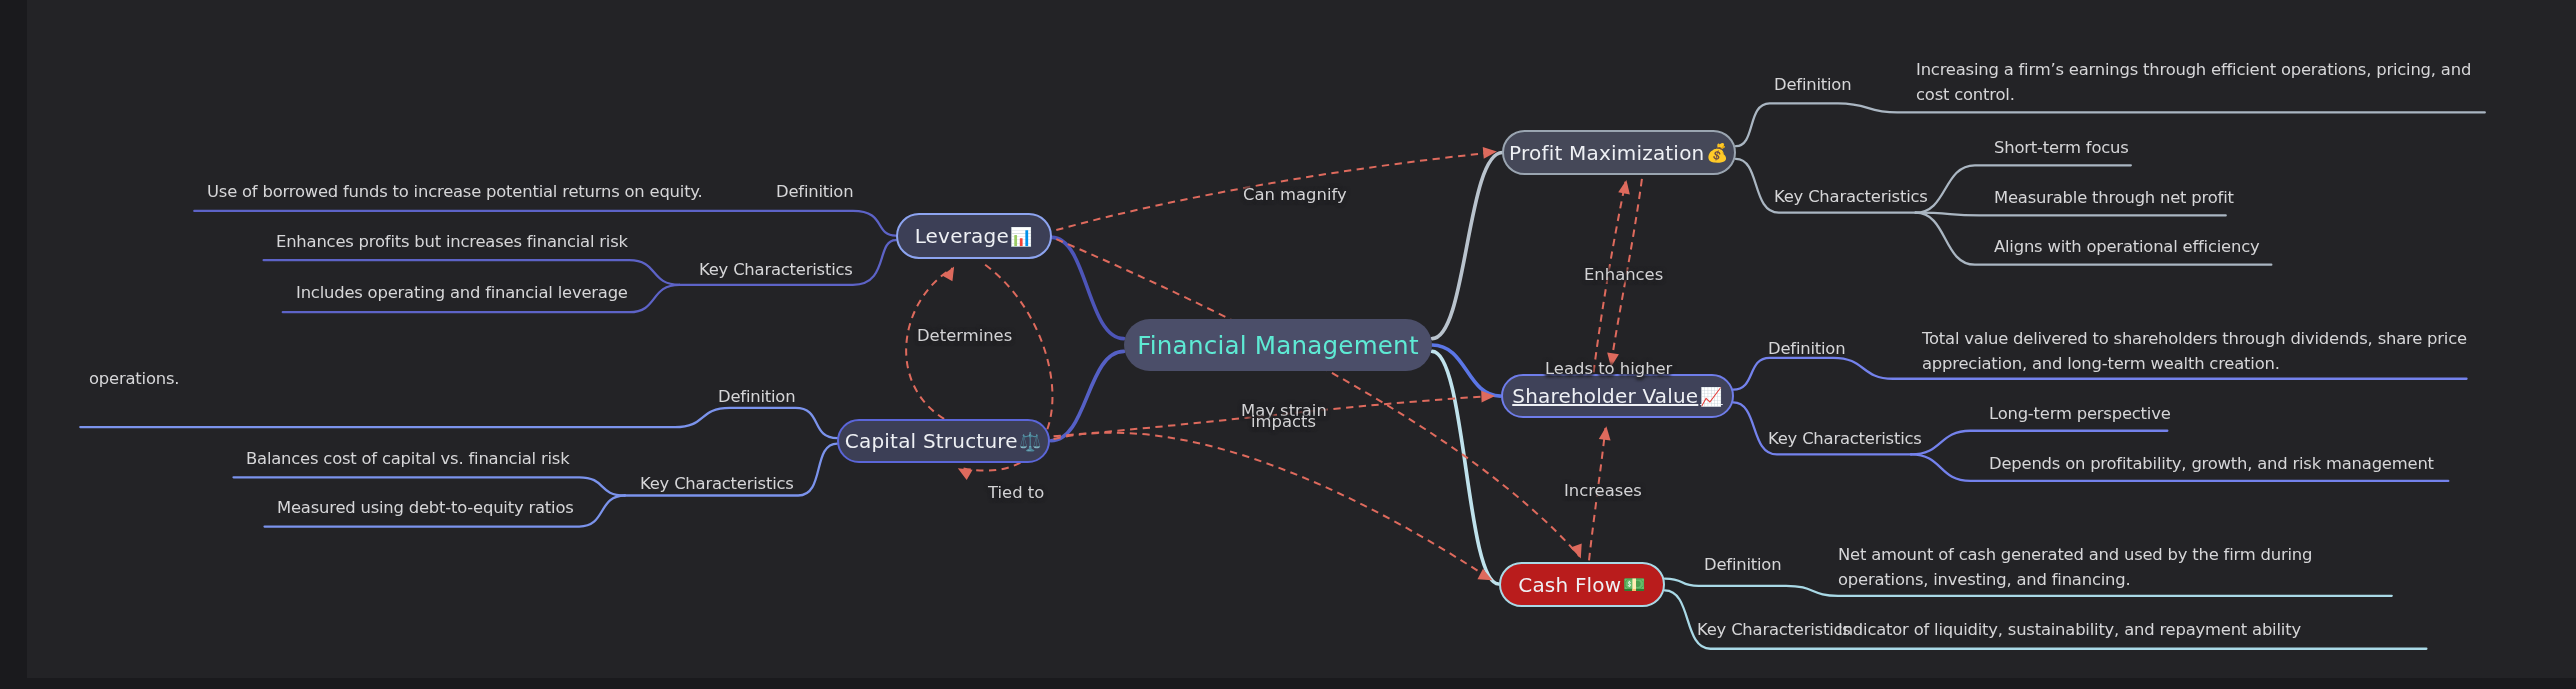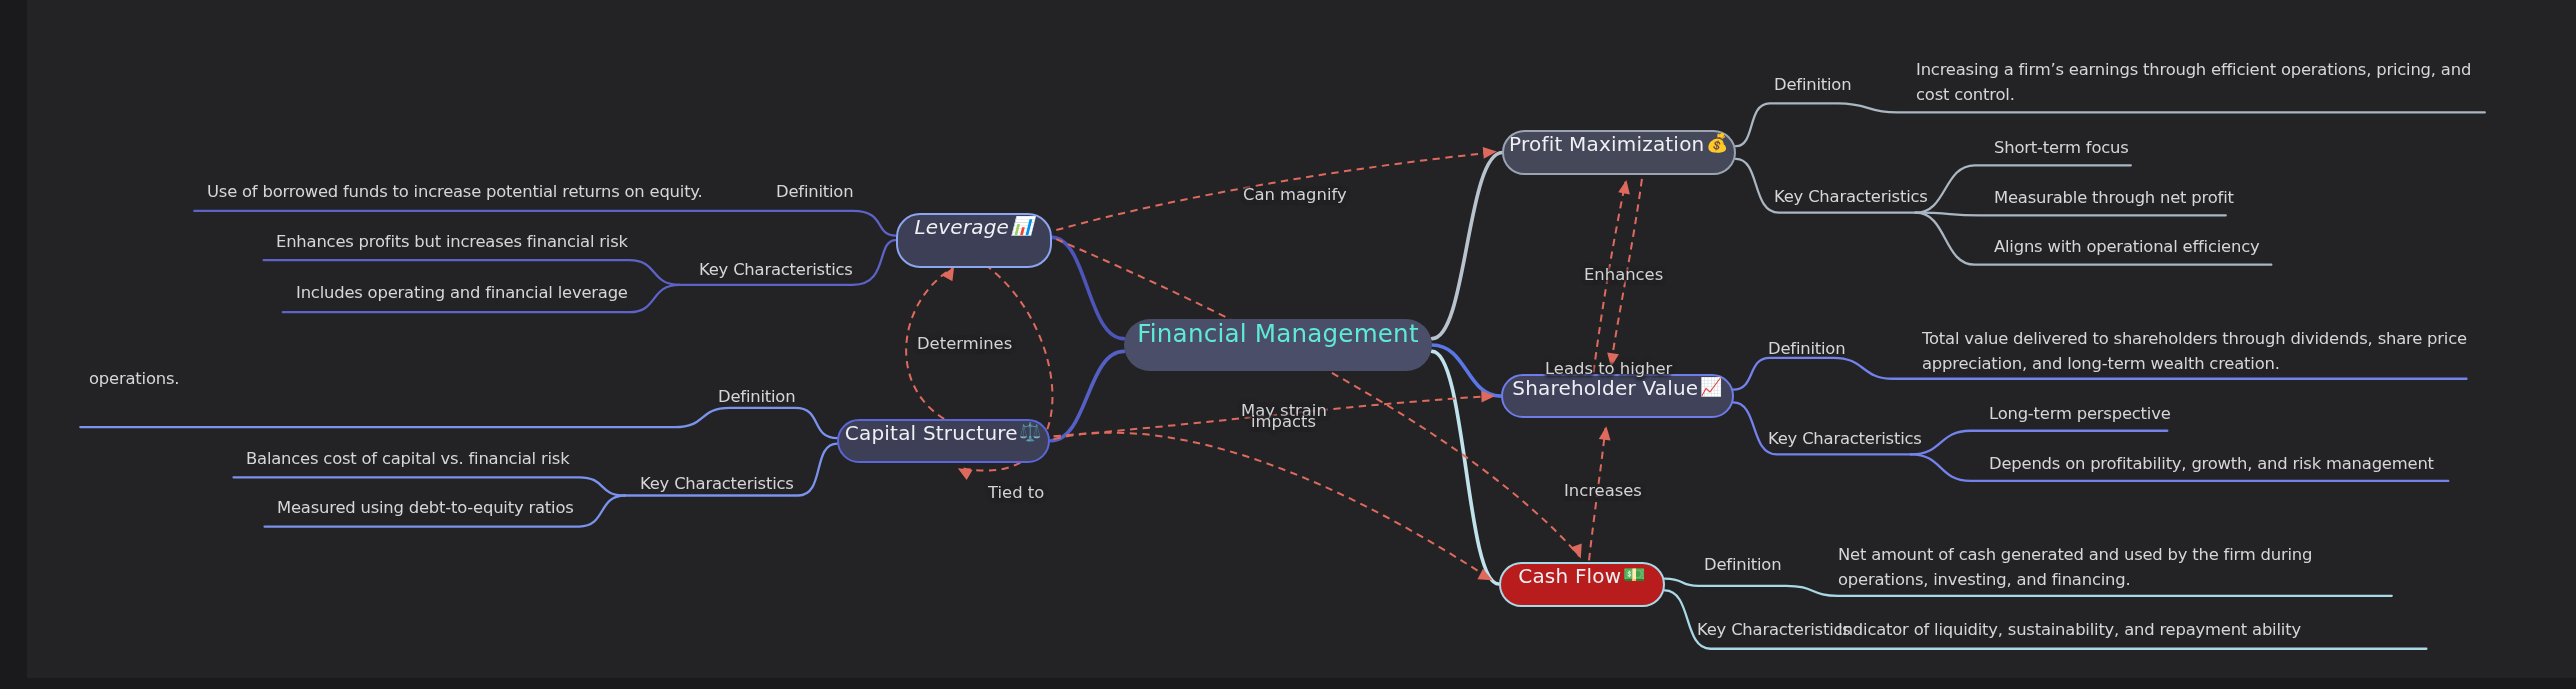--- a/index.html
+++ b/index.html
@@ -5,33 +5,33 @@
   html,body{margin:0;padding:0;background:#232326;}
   .canvas{
     position:relative;width:2576px;height:690px;overflow:hidden;
     background:#232326;
     font-family:"DejaVu Sans","Liberation Sans",sans-serif;
   }
   .strip-left{position:absolute;left:0;top:0;width:27px;height:690px;background:#1a1a1d;}
   .strip-bottom{position:absolute;left:0;bottom:0;width:2576px;height:12px;background:#1a1a1d;}
   svg.links{position:absolute;left:0;top:0;width:2576px;height:690px;}
   .node{
-    position:absolute;display:flex;align-items:flex-start;justify-content:center;
+    position:absolute;display:flex;align-items:center;justify-content:center;
     box-sizing:border-box;border-radius:24px;background:#3c3f56;color:#eef0f4;
     font-size:20px;letter-spacing:0.2px;white-space:nowrap;cursor:pointer;
   }
   .node .emoji{font-size:18px;margin-left:1.8px;}
   .node-central{
     left:1124px;top:319px;width:308px;height:52px;background:#4b4e69;border:none;
     font-size:24.6px;border-radius:26.5px;color:#5eead4;
   }
-  .node-leverage{left:896px;top:213px;width:156px;height:55px;border:2.7px solid #8da4f0;font-style:italic;}
+  .node-leverage{left:896px;top:213px;width:156px;height:46px;border:2.7px solid #8da4f0;}
   .node-capital{left:837px;top:419px;width:213px;height:44px;border:2.7px solid #5b66d9;}
   .node-profit{left:1502px;top:130px;width:234px;height:45px;border:2.7px solid #9aa5b1;background:#454858;}
-  .node-shareholder{left:1501px;top:374px;width:233px;height:44px;border:2.7px solid #6f7dea;background:#3f4259;}
+  .node-shareholder{left:1501px;top:374px;width:233px;height:44px;border:2.7px solid #6f7dea;background:#3f4259;text-decoration:underline;}
   .node-cashflow{left:1499px;top:562px;width:166px;height:45px;border:2.7px solid #a9d9e6;background:#b91c1c;}
   .txt{
     position:absolute;color:#d6d6d8;font-size:16.4px;letter-spacing:-0.2px;
     white-space:nowrap;line-height:20px;cursor:pointer;
   }
   .txt .ln{white-space:nowrap;}
   .wrap2{line-height:24.6px;}
   .edge-label{
     position:absolute;color:#d3d3d5;font-size:16.4px;white-space:nowrap;cursor:default;
     text-shadow:1.8px 1.8px 2.7px #232326,-1.8px -1.8px 2.7px #232326,1.8px -1.8px 2.7px #232326,-1.8px 1.8px 2.7px #232326,0 2.7px 2.7px #232326;
@@ -175,21 +175,21 @@
 
   <div class="txt" style="left:1704px;top:555px;">Definition</div>
   <div class="txt wrap2" style="left:1838px;top:543px;">
     <div class="ln">Net amount of cash generated and used by the firm during</div>
     <div class="ln">operations, investing, and financing.</div>
   </div>
   <div class="txt" style="left:1697px;top:620px;">Key Characteristics</div>
   <div class="txt" style="left:1838px;top:620px;">Indicator of liquidity, sustainability, and repayment ability</div>
 
   <div class="edge-label" style="left:1243px;top:185px;">Can magnify</div>
-  <div class="edge-label" style="left:917px;top:334px;text-align:right;">Determines</div>
+  <div class="edge-label" style="left:917px;top:326px;text-align:right;">Determines</div>
   <div class="edge-label" style="left:988px;top:483px;">Tied to</div>
   <div class="edge-label" style="left:1584px;top:265px;">Enhances</div>
   <div class="edge-label" style="left:1545px;top:359px;">Leads to higher</div>
   <div class="edge-label" style="left:1564px;top:481px;">Increases</div>
   <div class="edge-label" style="left:1241px;top:401px;">May strain</div>
   <div class="edge-label" style="left:1251px;top:412px;">impacts</div>
 
   <div class="strip-left"></div>
   <div class="strip-bottom"></div>
 </div>

